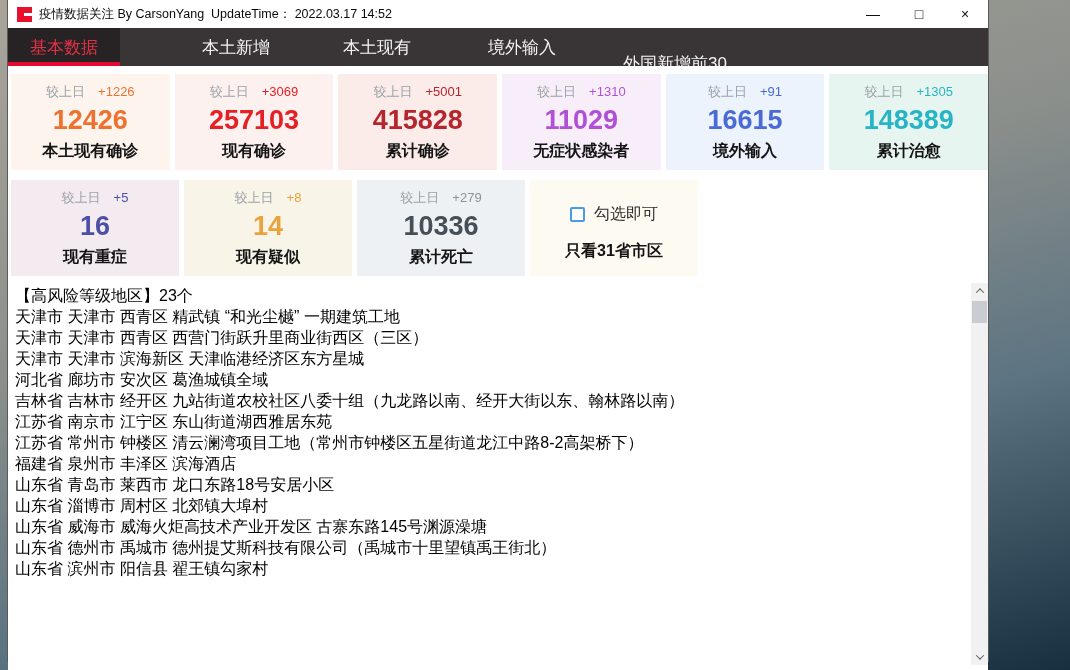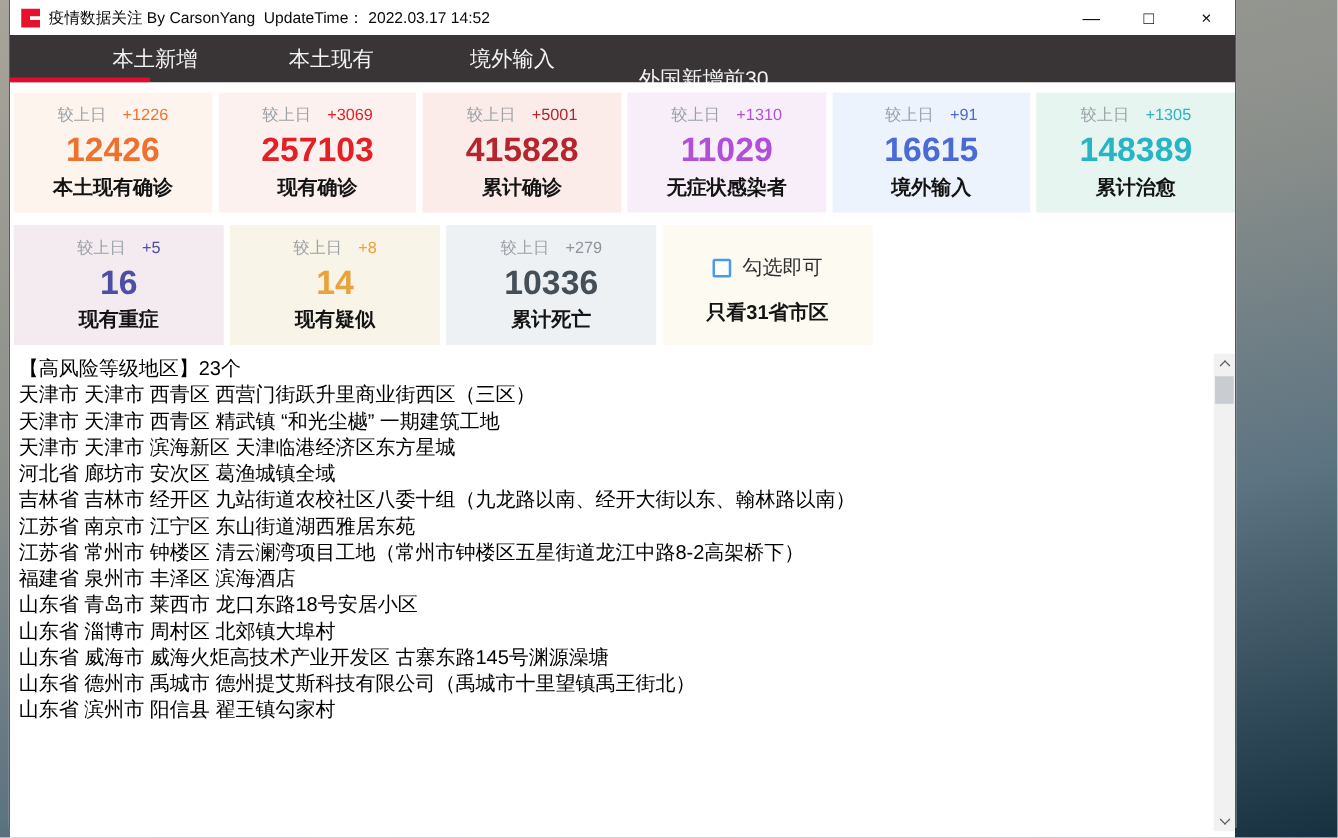--- a/index.html
+++ b/index.html
@@ -74,20 +74,21 @@
     <div class="logo"></div>
     <span class="title-text">疫情数据关注 By CarsonYang  UpdateTime： 2022.03.17 14:52</span>
     <div class="win-controls">
       <div class="win-btn">—</div>
       <div class="win-btn">□</div>
       <div class="win-btn">×</div>
     </div>
   </div>
 
   <div class="tabbar">
+    <div class="tab tab-active">基本数据</div>
     <div class="tab t2">本土新增</div>
     <div class="tab t3">本土现有</div>
     <div class="tab t4">境外输入</div>
     <div class="tab t5">外国新增前30</div>
     <div class="tab-underline"></div>
   </div>
 
   <div class="content">
 
     <div class="cards-row">
@@ -171,22 +172,22 @@
           <div class="checkbox"></div>
           <span>勾选即可</span>
         </div>
         <div class="card-label">只看31省市区</div>
       </div>
     </div>
 
     <div class="risk-wrap">
       <div class="risk-list">
         <div class="risk-line">【高风险等级地区】23个</div>
+        <div class="risk-line">天津市 天津市 西青区 精武镇 “和光尘樾” 一期建筑工地</div>
         <div class="risk-line">天津市 天津市 西青区 西营门街跃升里商业街西区（三区）</div>
-        <div class="risk-line">天津市 天津市 西青区 精武镇 “和光尘樾” 一期建筑工地</div>
         <div class="risk-line">天津市 天津市 滨海新区 天津临港经济区东方星城</div>
         <div class="risk-line">河北省 廊坊市 安次区 葛渔城镇全域</div>
         <div class="risk-line">吉林省 吉林市 经开区 九站街道农校社区八委十组（九龙路以南、经开大街以东、翰林路以南）</div>
         <div class="risk-line">江苏省 南京市 江宁区 东山街道湖西雅居东苑</div>
         <div class="risk-line">江苏省 常州市 钟楼区 清云澜湾项目工地（常州市钟楼区五星街道龙江中路8-2高架桥下）</div>
         <div class="risk-line">福建省 泉州市 丰泽区 滨海酒店</div>
         <div class="risk-line">山东省 青岛市 莱西市 龙口东路18号安居小区</div>
         <div class="risk-line">山东省 淄博市 周村区 北郊镇大埠村</div>
         <div class="risk-line">山东省 威海市 威海火炬高技术产业开发区 古寨东路145号渊源澡塘</div>
         <div class="risk-line">山东省 德州市 禹城市 德州提艾斯科技有限公司（禹城市十里望镇禹王街北）</div>

